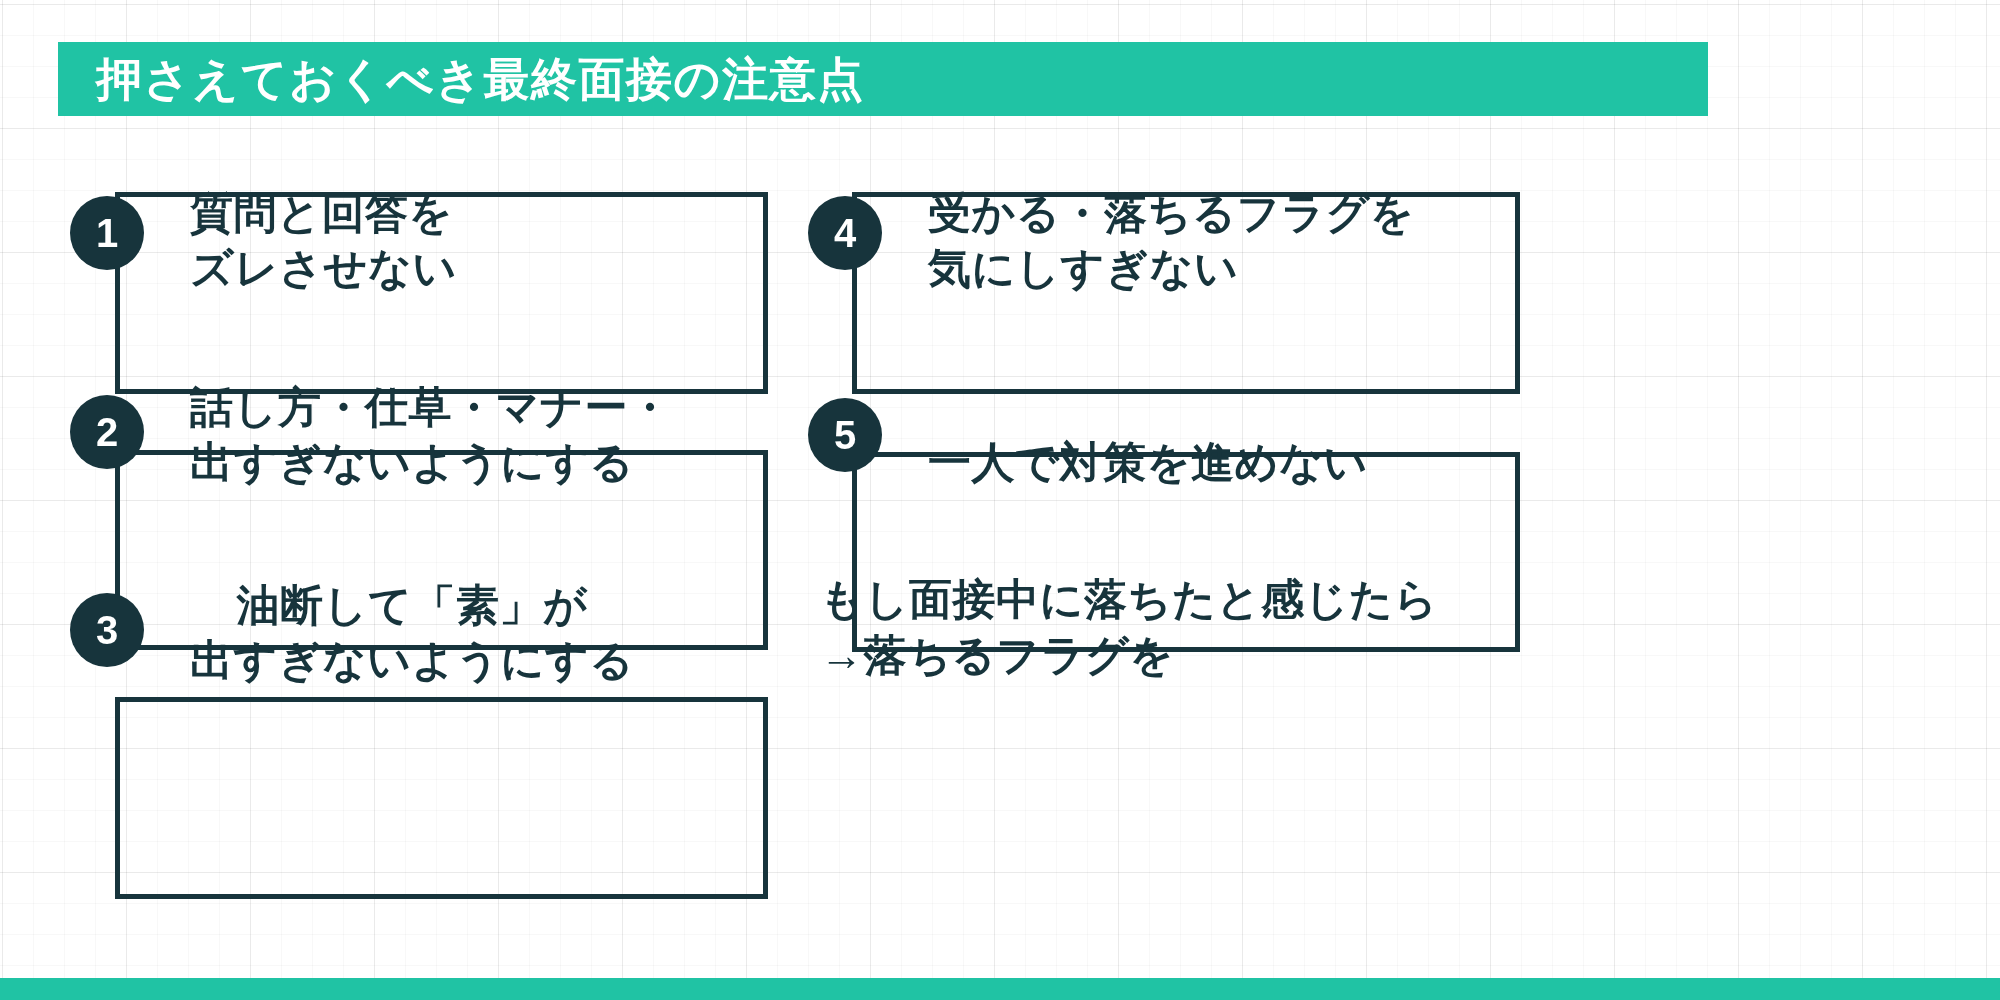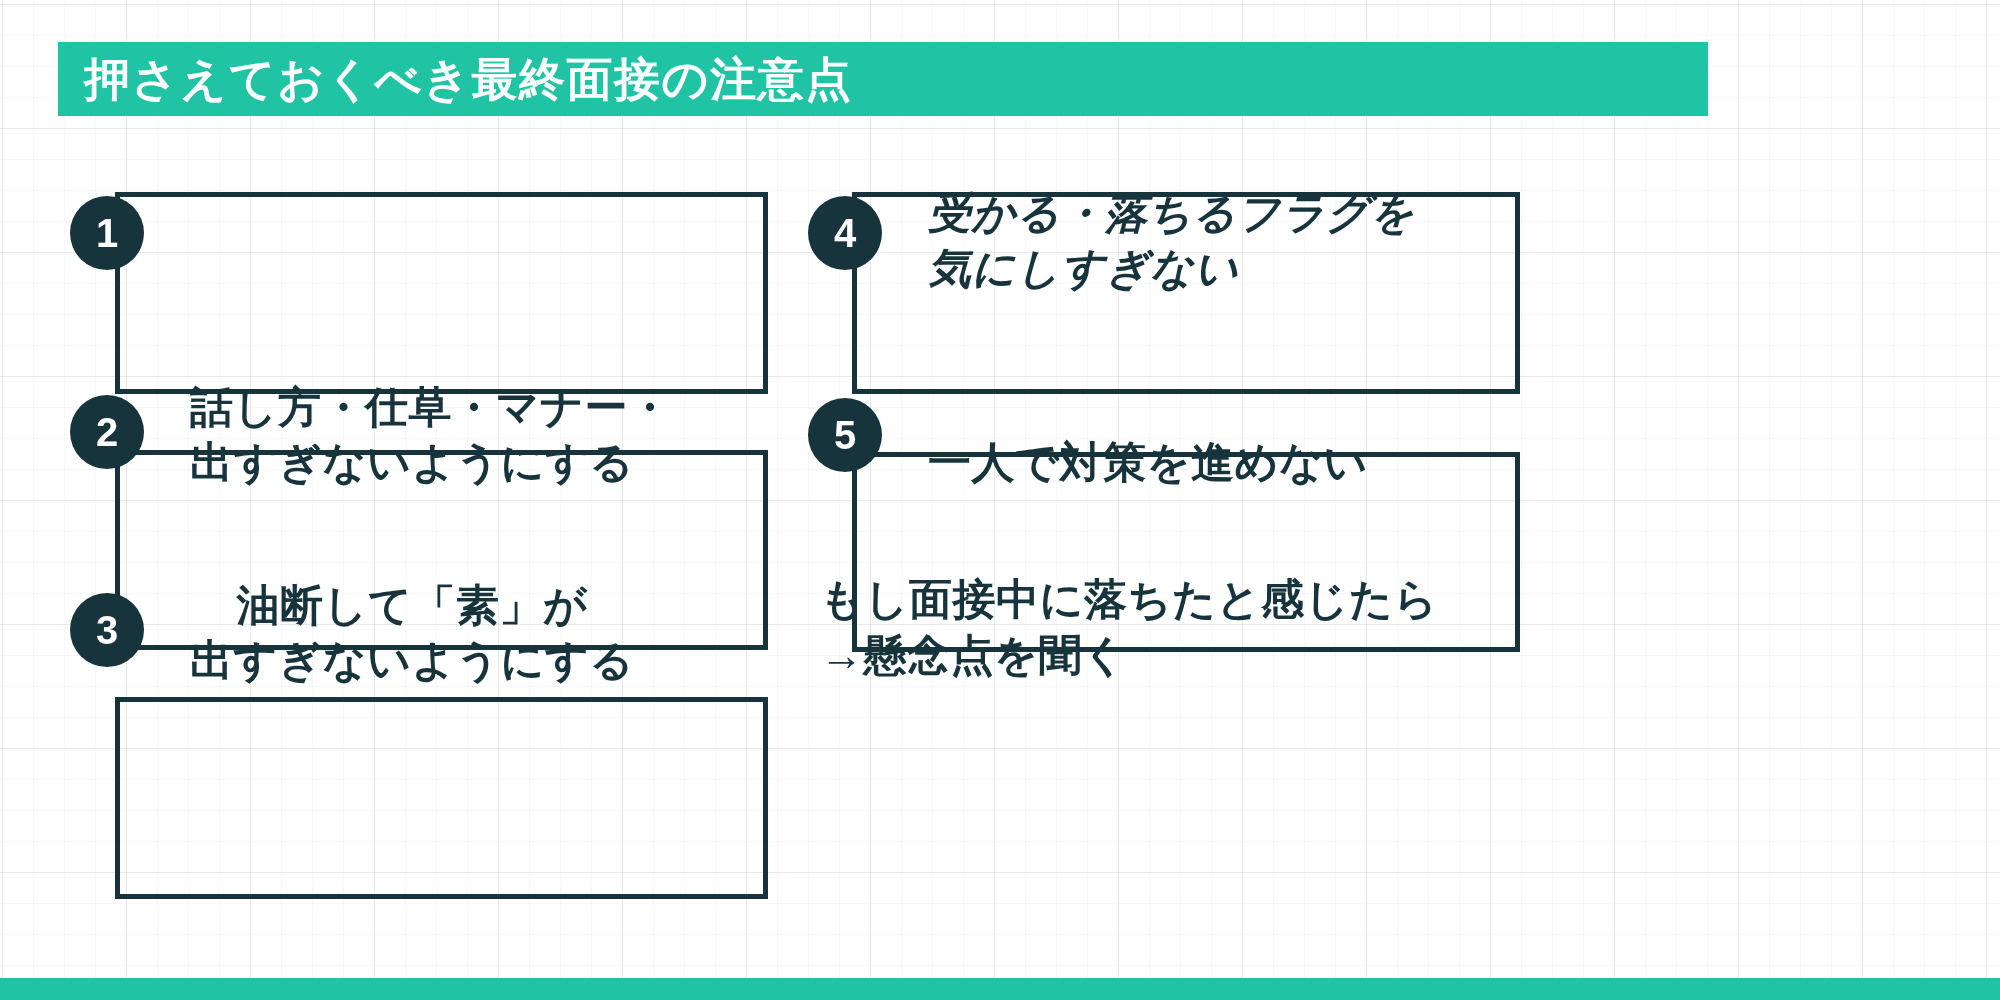--- a/index.html
+++ b/index.html
@@ -38,21 +38,21 @@
     height: 74px;
     background: #20C3A4;
     display: flex;
     align-items: center;
   }
   #header-title {
     color: #ffffff;
     font-size: 46px;
     font-weight: 700;
     letter-spacing: 1.5px;
-    padding-left: 26px;
+    padding-left: 38px;
     line-height: 1;
     white-space: nowrap;
   }
 
   
   #footer-band {
     position: absolute;
     left: 0;
     bottom: 0;
     width: 2000px;
@@ -116,21 +116,21 @@
   #badge-1 { top: 196px; }
   #badge-2 { top: 395px; }
   #badge-3 { top: 593px; }
   #badge-4 { top: 196px; }
   #badge-5 { top: 398px; }
 
   
   #text-1 { top: 186px; }
   #text-2 { top: 380px; }
   #text-3 { top: 578px; }
-  #text-4 { top: 186px; font-style: italic; }
+  #text-4 { top: 186px; }
   #text-5 { top: 402px; margin-top: 33px; }
 
   
   #note-block {
     position: absolute;
     left: 820px;
     top: 572px;
     width: 700px;
     color: #17343C;
     font-size: 43px;
@@ -143,20 +143,22 @@
 </head>
 <body>
 
 <div id="canvas">
 
   <div id="header-band">
     <span id="header-title">押さえておくべき最終面接の注意点</span>
   </div>
 
   <div class="card" id="card-1"></div>
+  <div class="card-text" id="text-1">質問と回答を
+ズレさせない</div>
   <div class="badge" id="badge-1">
     <span>1</span>
   </div>
 
   <div class="card" id="card-2"></div>
   <div class="card-text" id="text-2">話し方・仕草・マナー・
 出すぎないようにする</div>
   <div class="badge" id="badge-2">
     <span>2</span>
   </div>
@@ -175,17 +177,17 @@
     <span>4</span>
   </div>
 
   <div class="card" id="card-5"></div>
   <div class="card-text" id="text-5">一人で対策を進めない</div>
   <div class="badge" id="badge-5">
     <span>5</span>
   </div>
 
   <div id="note-block">もし面接中に落ちたと感じたら
-→懸念点を聞く</div>
+→落ちるフラグを</div>
 
   <div id="footer-band"></div>
 
 </div>
 
 </body></html>

